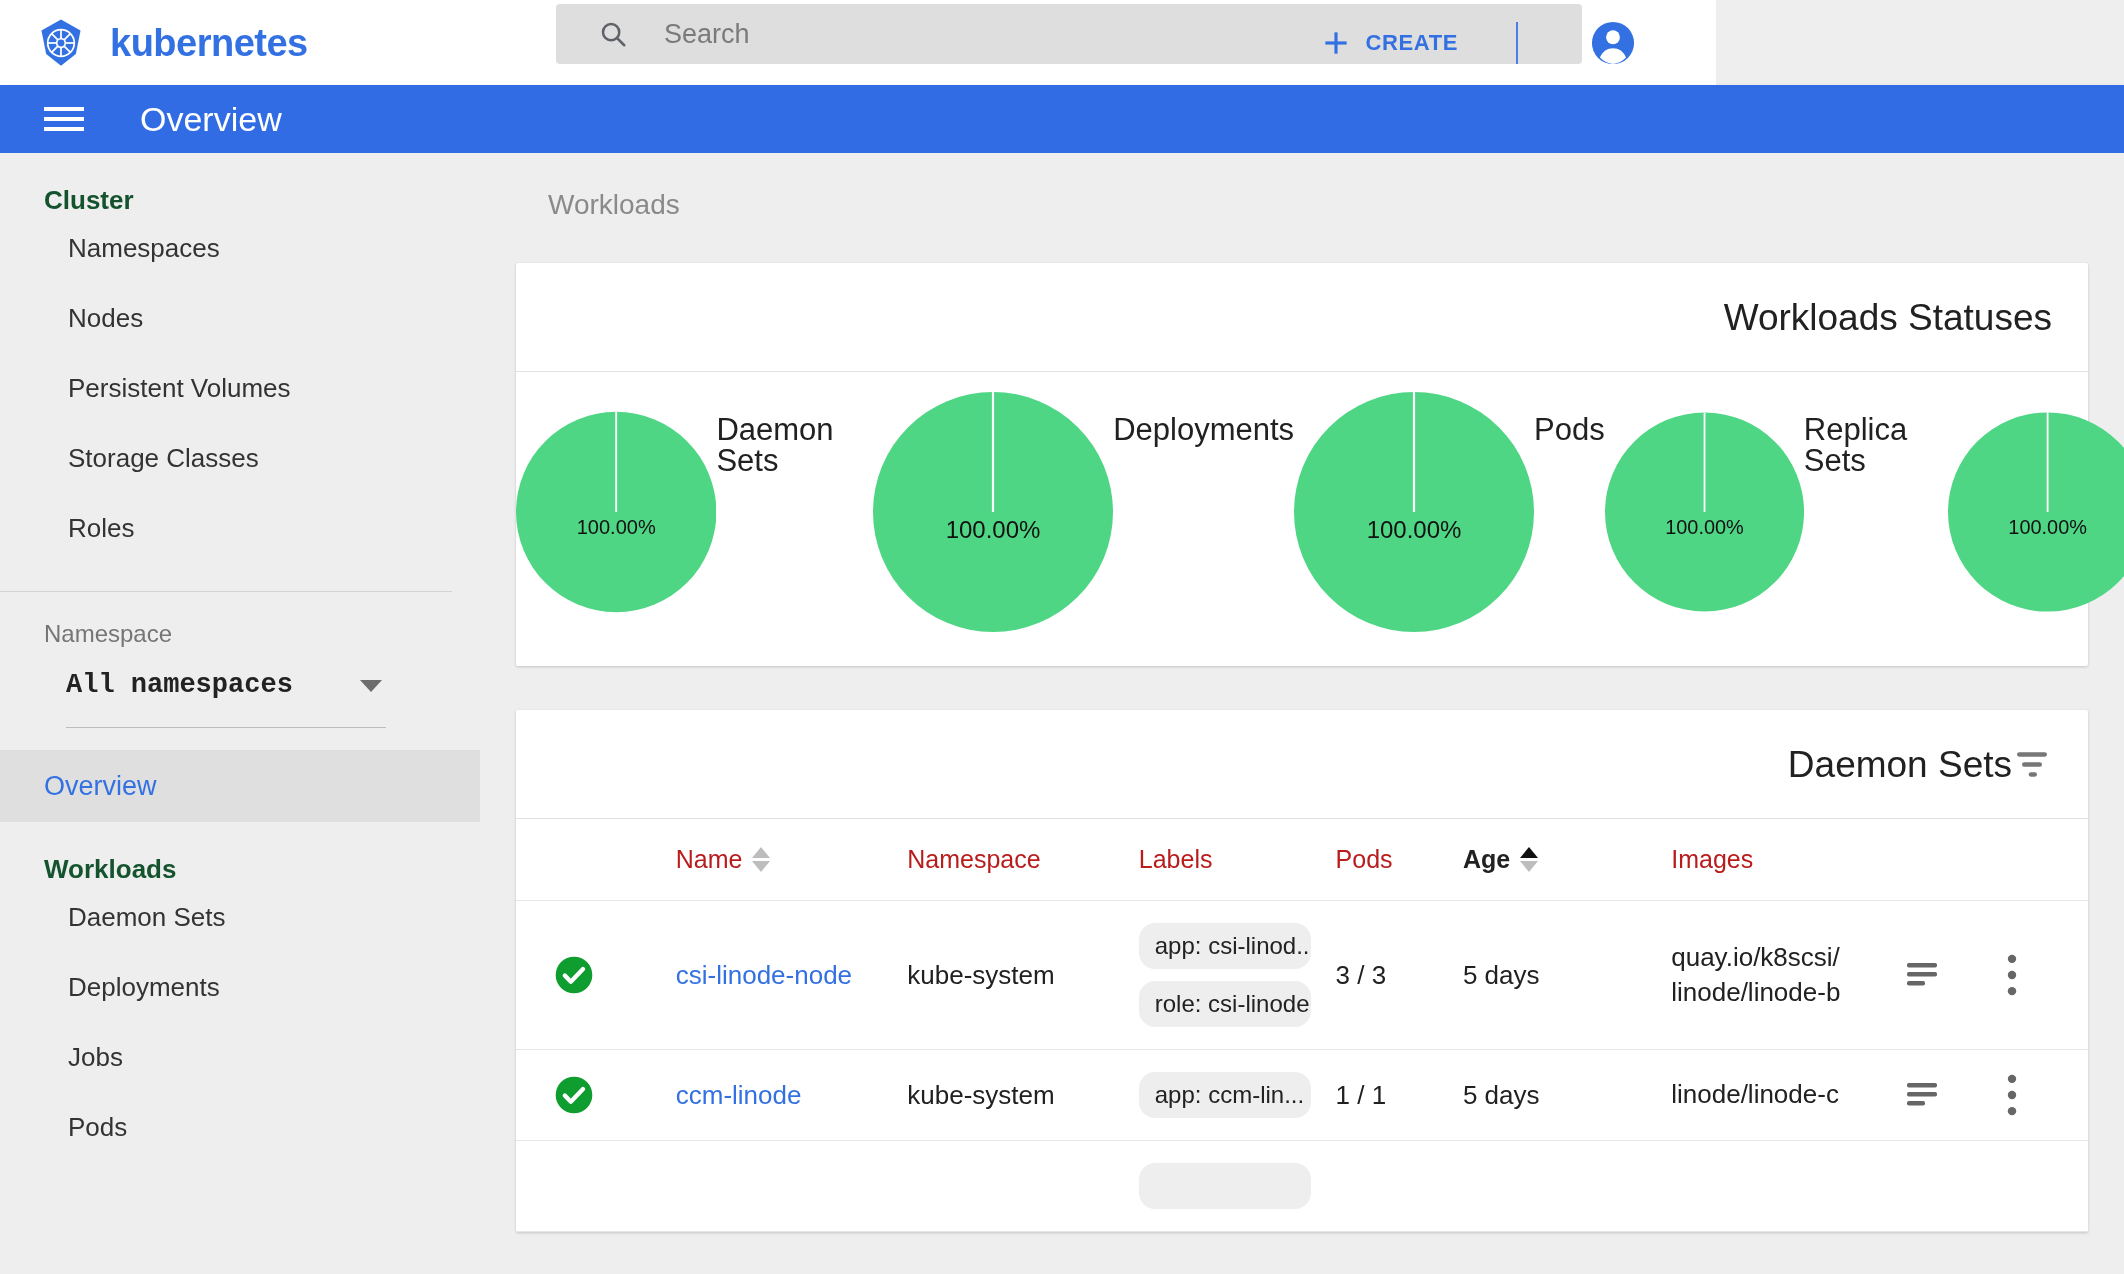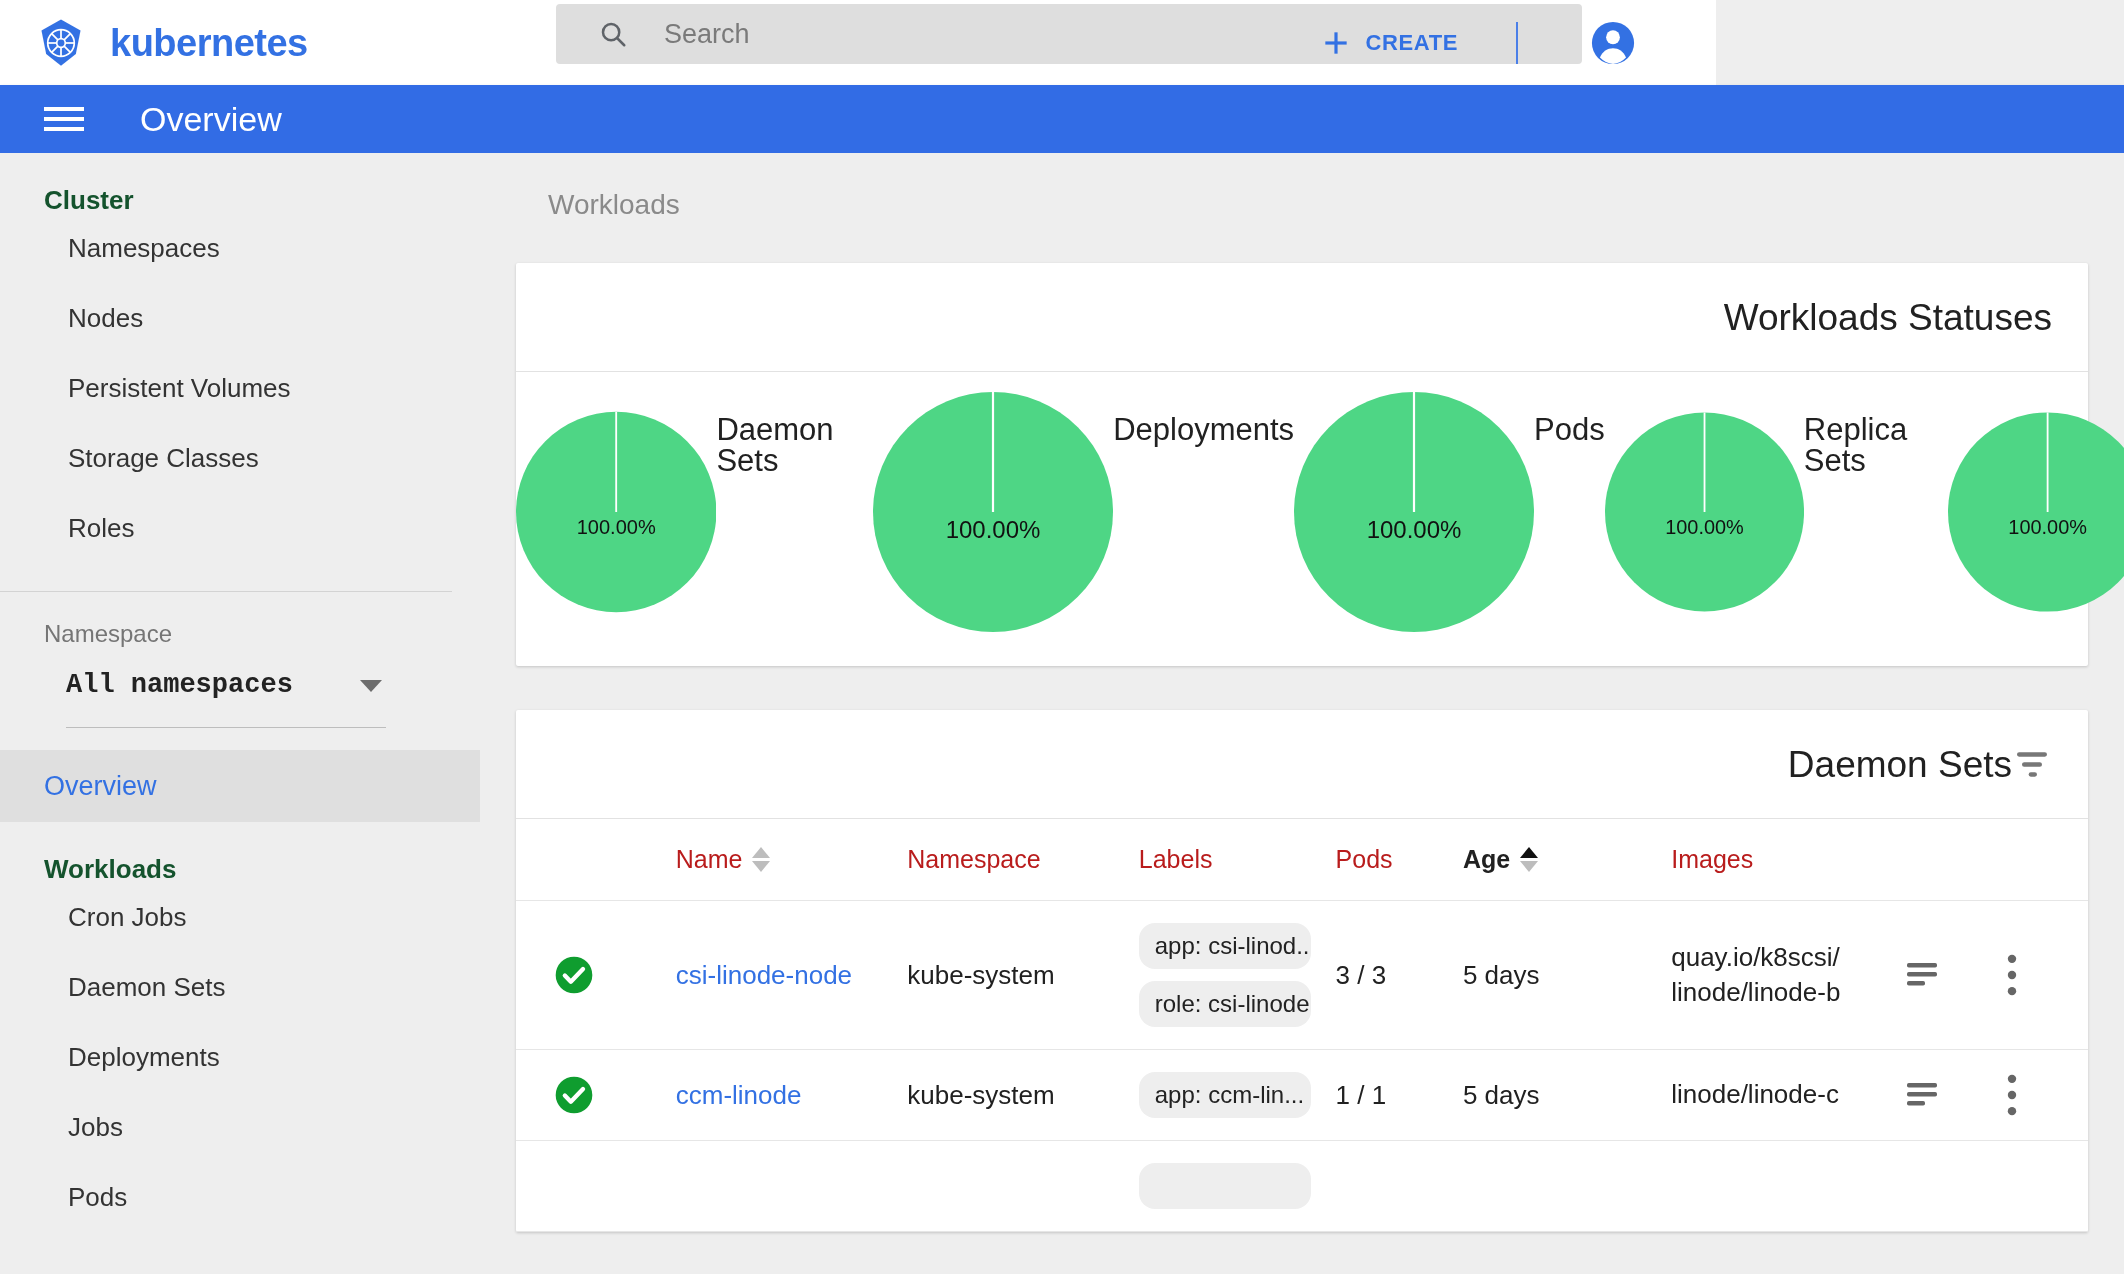--- a/index.html
+++ b/index.html
@@ -246,21 +246,20 @@
     </div>
 
     <div class="overview-wrap">
       <div class="overview-row">
         <span>Overview</span>
       </div>
     </div>
 
     <div class="nav-section-title">Workloads</div>
 
-    <a class="nav-item">Cron Jobs</a>
     <a class="nav-item">Daemon Sets</a>
     <a class="nav-item">Deployments</a>
     <a class="nav-item">Jobs</a>
     <a class="nav-item">Pods</a>
   </div>
 
   <div class="content">
 
     <div class="breadcrumb">Workloads</div>
 

